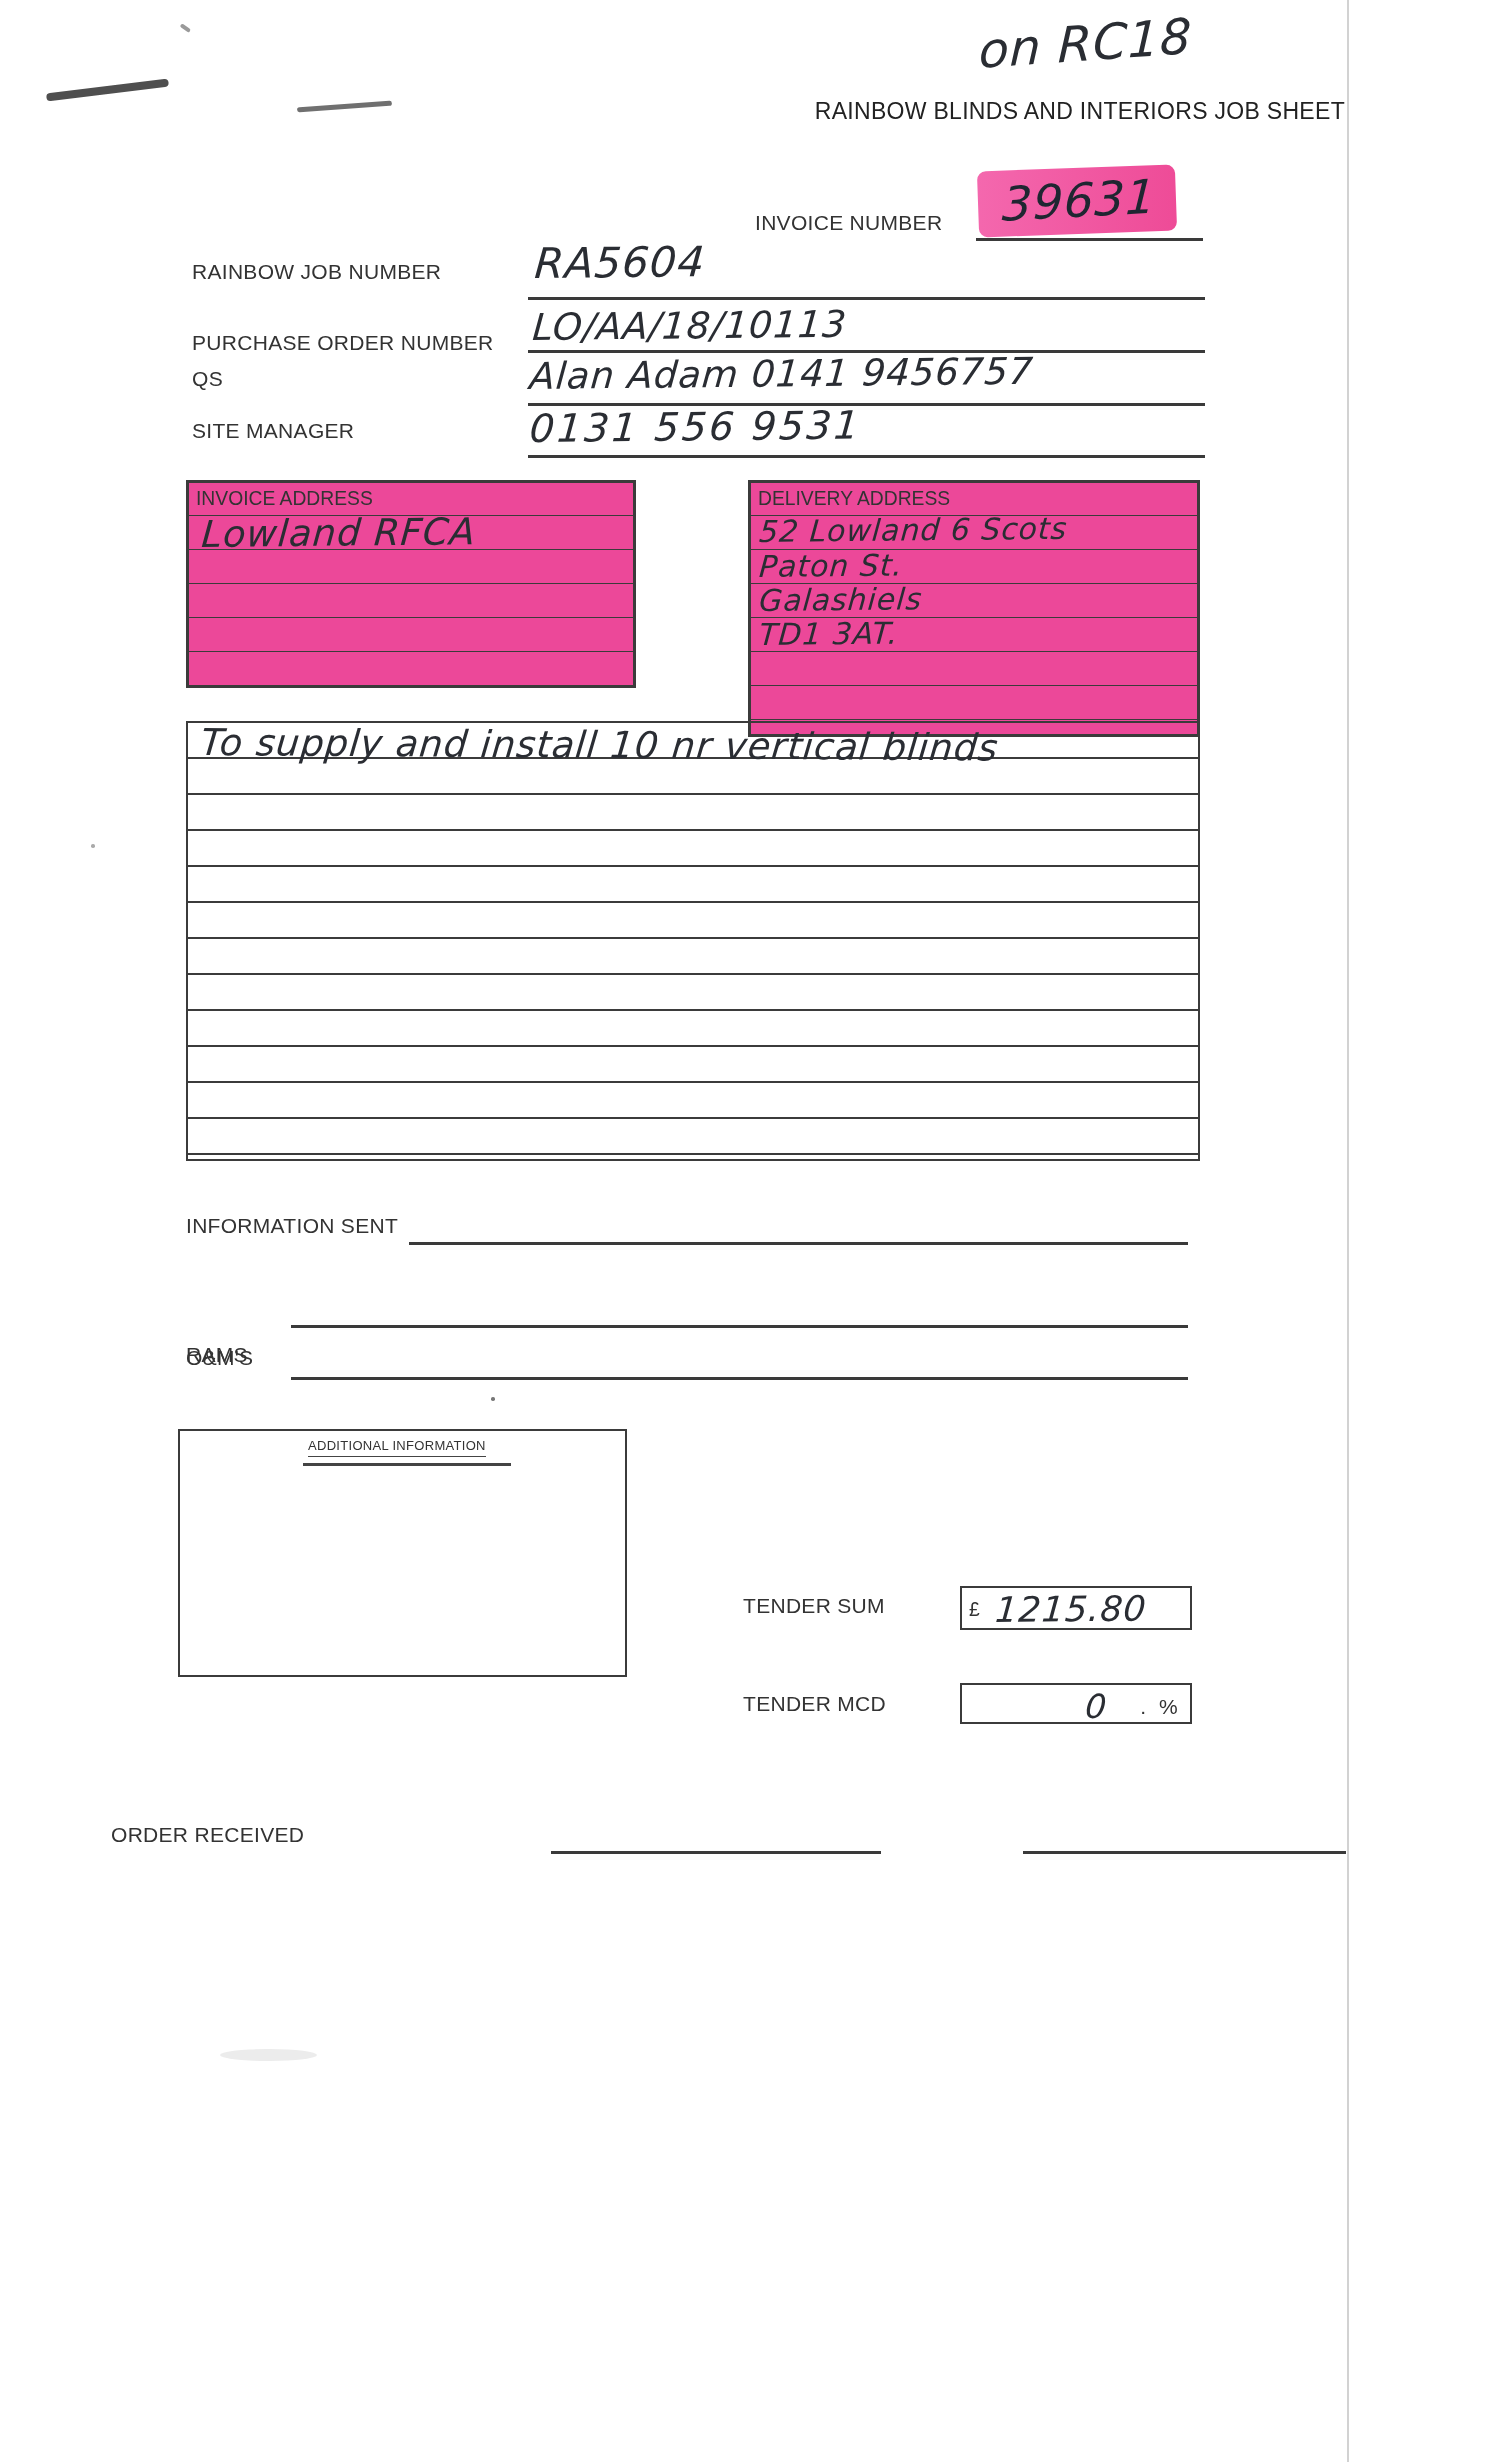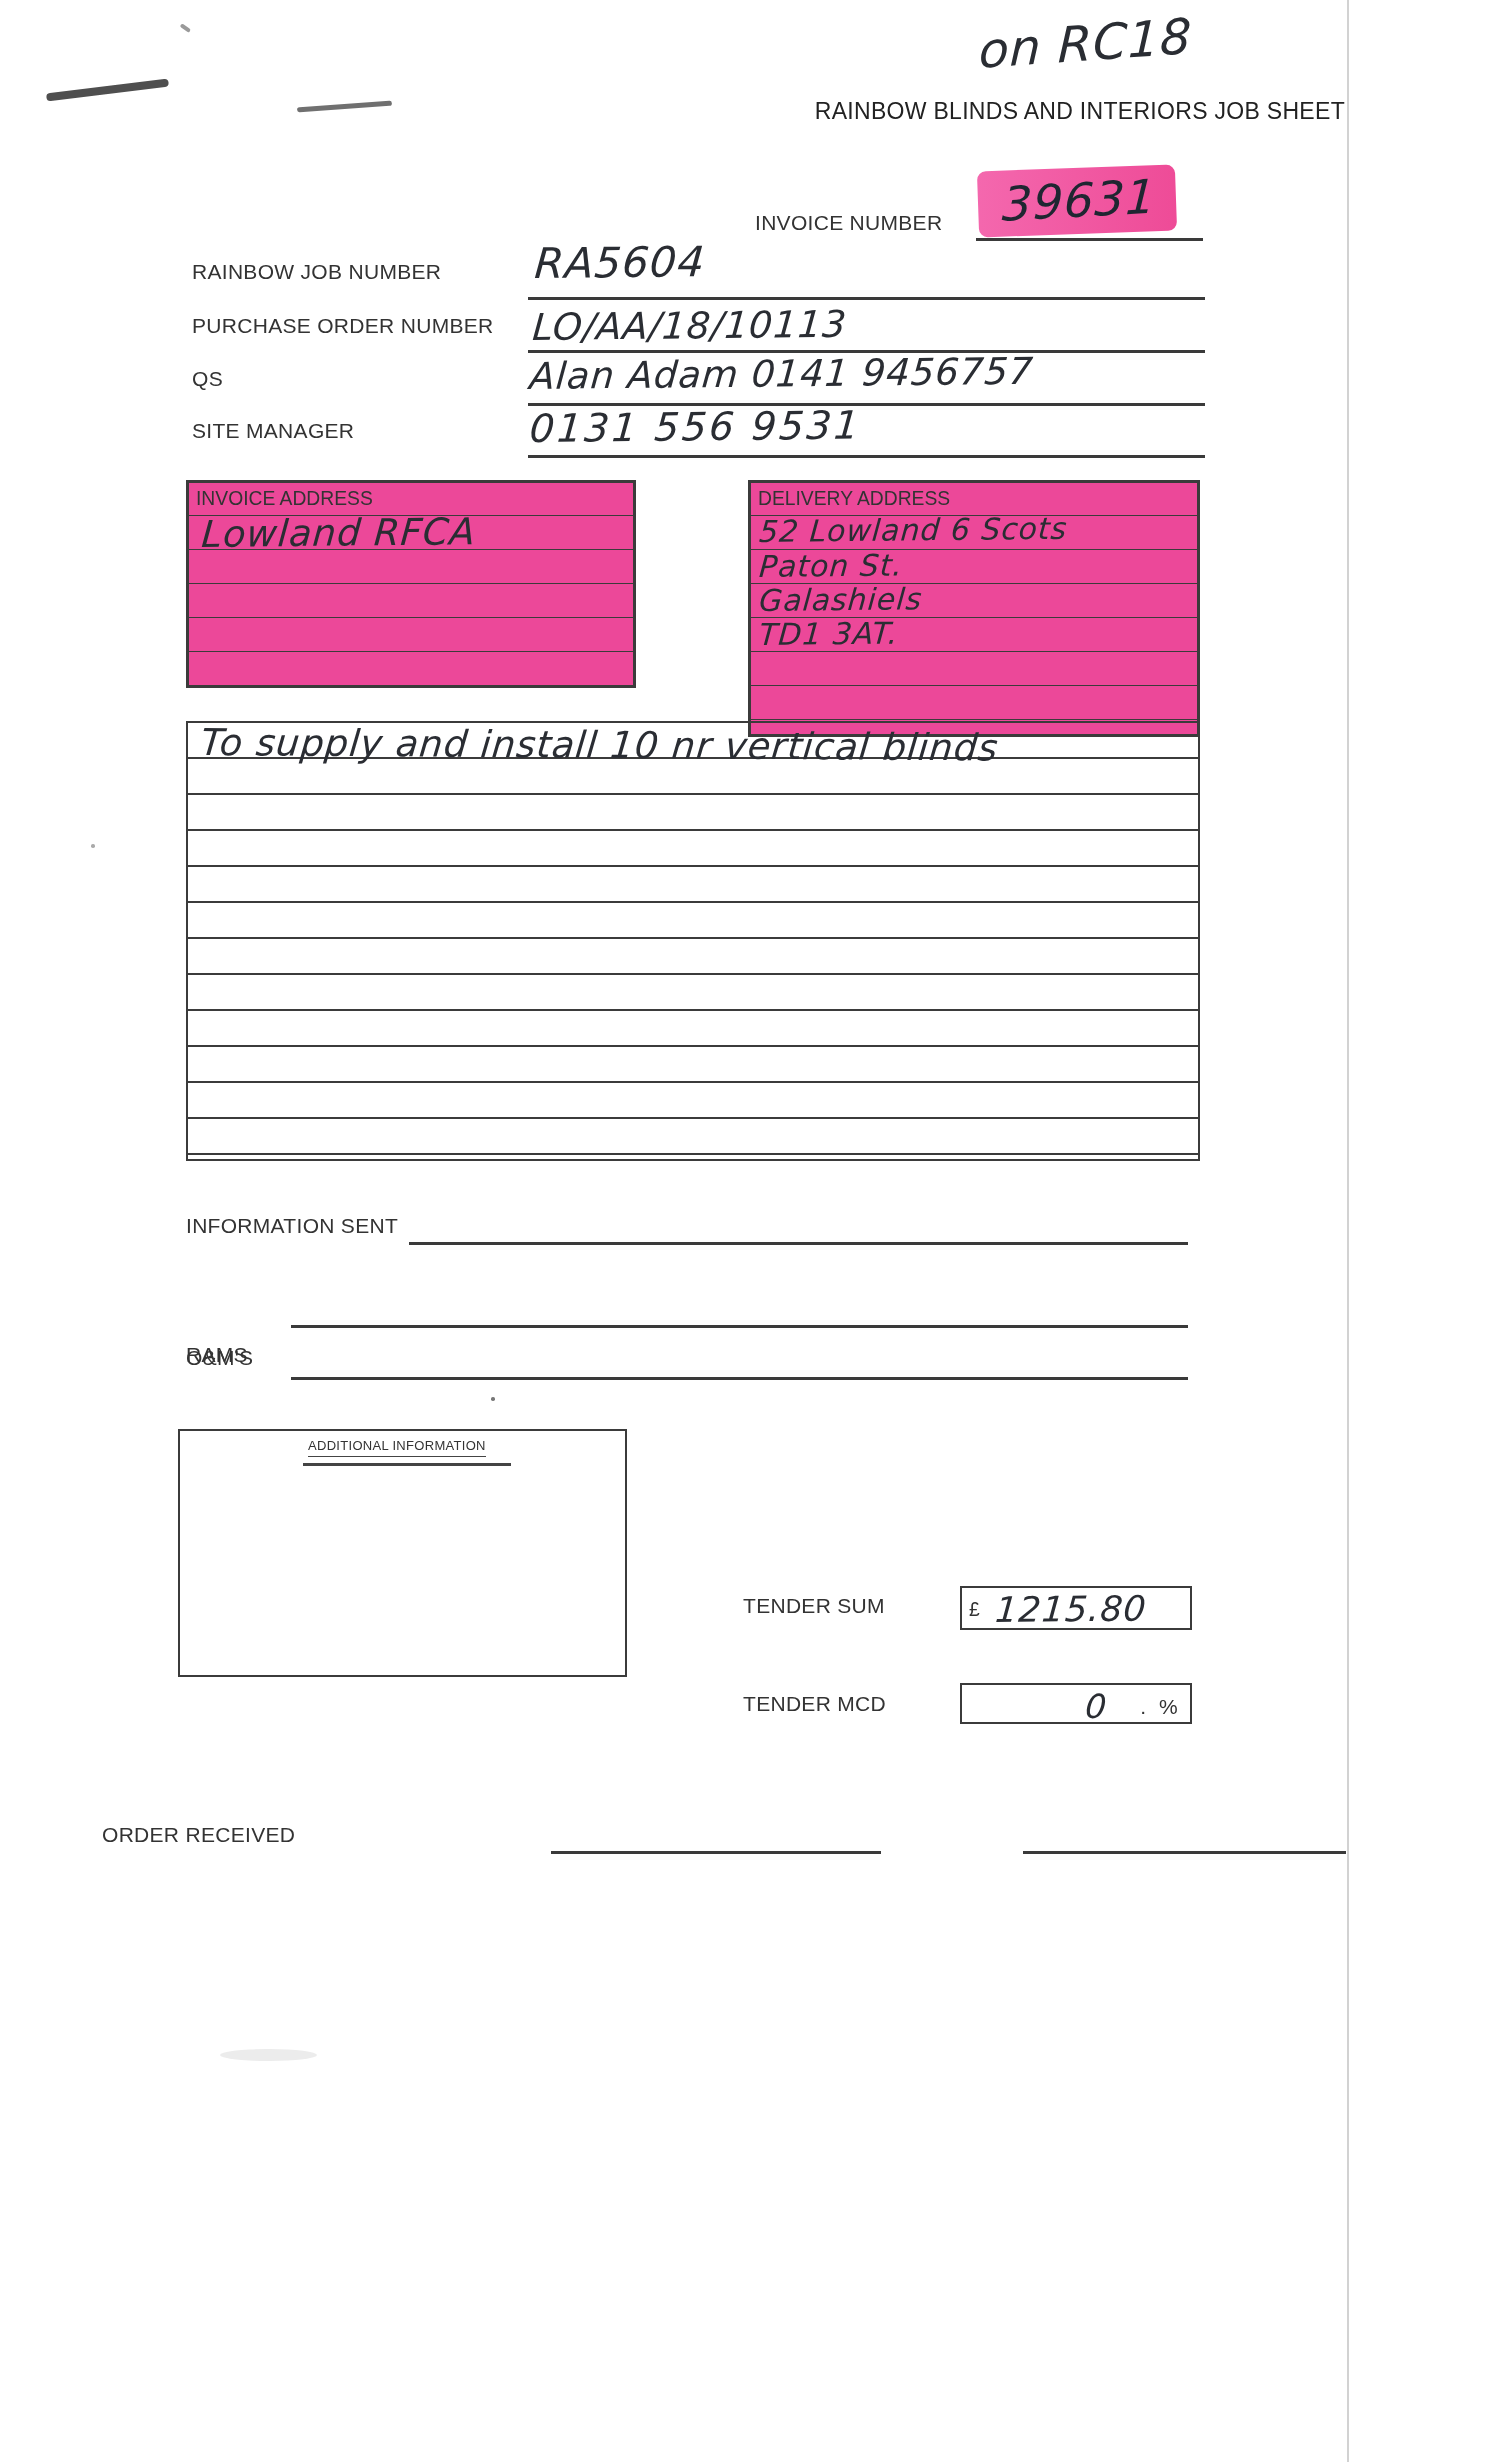--- a/index.html
+++ b/index.html
@@ -6,29 +6,29 @@
   .page {
     position:relative; width:1495px; height:2462px; background:#ffffff;
     font-family:"Liberation Sans", sans-serif; color:#2b2b2b; overflow:hidden;
   }
   
   .label { position:absolute; font-size:21px; color:#333; letter-spacing:0.3px; white-space:nowrap; }
   .title { position:absolute; top:98px; right:150px; font-size:23px; color:#222; letter-spacing:0.3px;text-align:right; }
 
   .lbl-invoice   { left:755px; top:211px; }
   .lbl-job       { left:192px; top:260px; }
-  .lbl-po        { left:192px; top:314px; }
+  .lbl-po        { left:192px; top:331px; }
   .lbl-qs        { left:192px; top:367px; }
   .lbl-site      { left:192px; top:419px; }
   .lbl-apps      { left:186px; top:1214px; }
   .lbl-rams      { left:186px; top:1295px;margin-top:48px; }
   .lbl-oms       { left:186px; top:1346px; }
   .lbl-tender    { left:743px; top:1594px; }
   .lbl-mcd       { left:743px; top:1692px; }
-  .lbl-order     { left:102px; top:1823px; }
+  .lbl-order     { left:111px; top:1823px; }
 
   
   .hw {
     font-family:"DejaVu Sans", sans-serif; font-style:italic; color:#2a2d33;
     letter-spacing:0.9px; white-space:nowrap; transform:skewX(-5deg) rotate(-0.6deg);
     transform-origin:left bottom;
   }
   .top-note   { position:absolute; left:978px; top:23px; font-size:49px; transform:rotate(-4deg) skewX(-6deg); }
   .hw-job     { position:absolute; left:533px; top:239px; font-size:42px; }
   .hw-po      { position:absolute; left:531px; top:306px; font-size:37px; }

